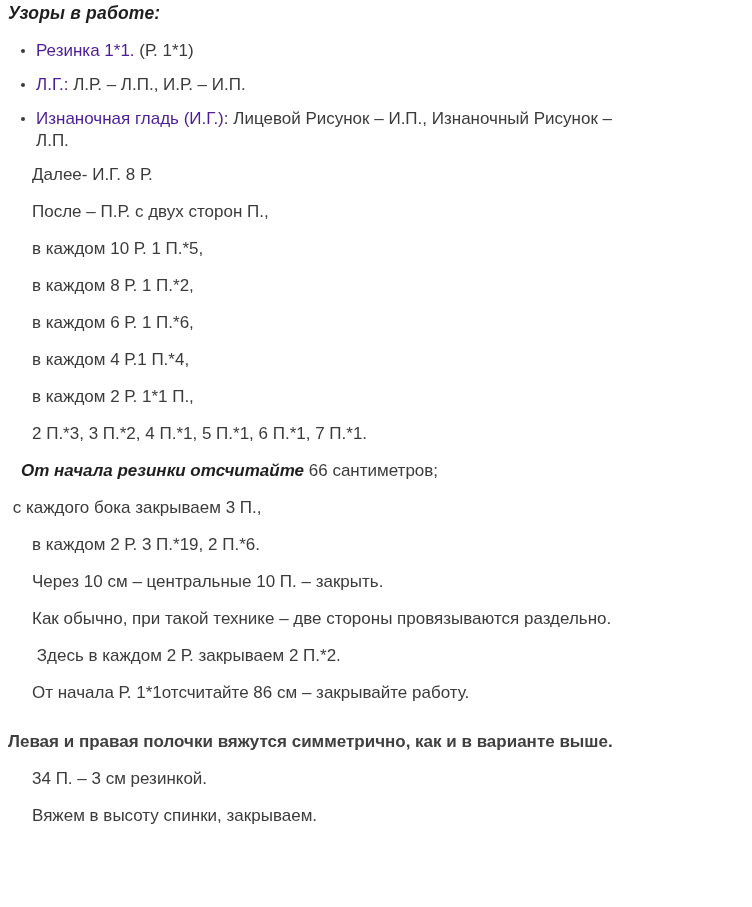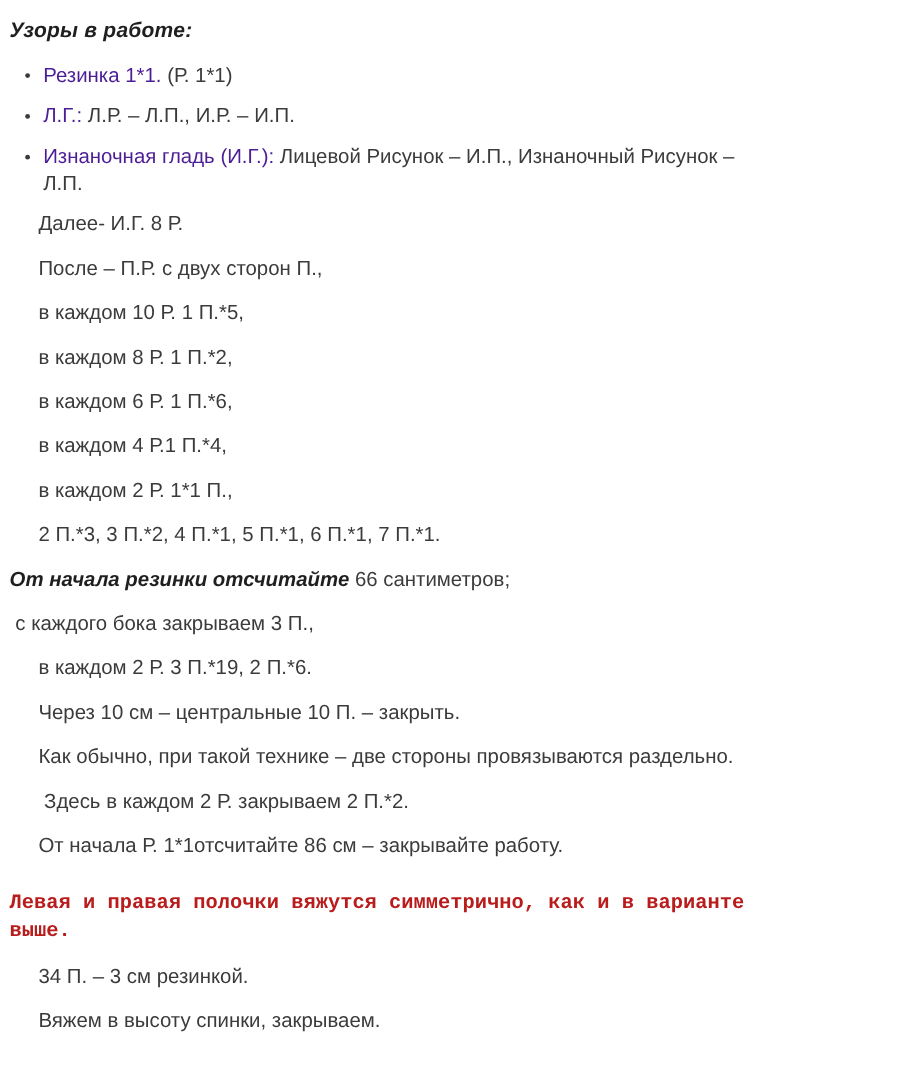--- a/index.html
+++ b/index.html
@@ -11,21 +11,21 @@
   body{
     width:752px;
     font-family:"Liberation Sans", sans-serif;
     color:var(--text);
     -webkit-font-smoothing:antialiased;
   }
   .page{
     box-sizing:border-box;
     width:648px;
     min-height:907px;
-    padding:14px 10px 6px 8px;
+    padding:2px 10px 6px 8px;
     font-size:17px;
     line-height:1.35;
   }
   .doc-title{
     font-size:17.5px;
     font-weight:bold;
     font-style:italic;
     color:var(--heading);
     margin:0 0 14px 0;
     letter-spacing:0.2px;
@@ -49,22 +49,22 @@
     border-radius:50%;
     background:var(--text);
   }
   p{
     margin:0 0 14px 0;
     white-space:pre-wrap;
   }
   .indent{margin-left:24px;}
   .gap-before{margin-top:27px;}
   .b{font-weight:normal;color:#4c1d95;}
-  .bi{font-weight:bold;font-style:italic;color:var(--heading);}
-  .bold-para{font-weight:bold;color:#b91c1c;font-family:Liberation Mono, monospace;}
+  .bi{font-weight:bold;font-style:italic;color:var(--heading);margin-left:13px;}
+  .bold-para{font-weight:bold;color:#404040;}
 </style>
 </head>
 <body>
 
 <div class="page">
 
   <h1 class="doc-title">Узоры в работе:</h1>
 
   <ul class="patterns">
     <li>

